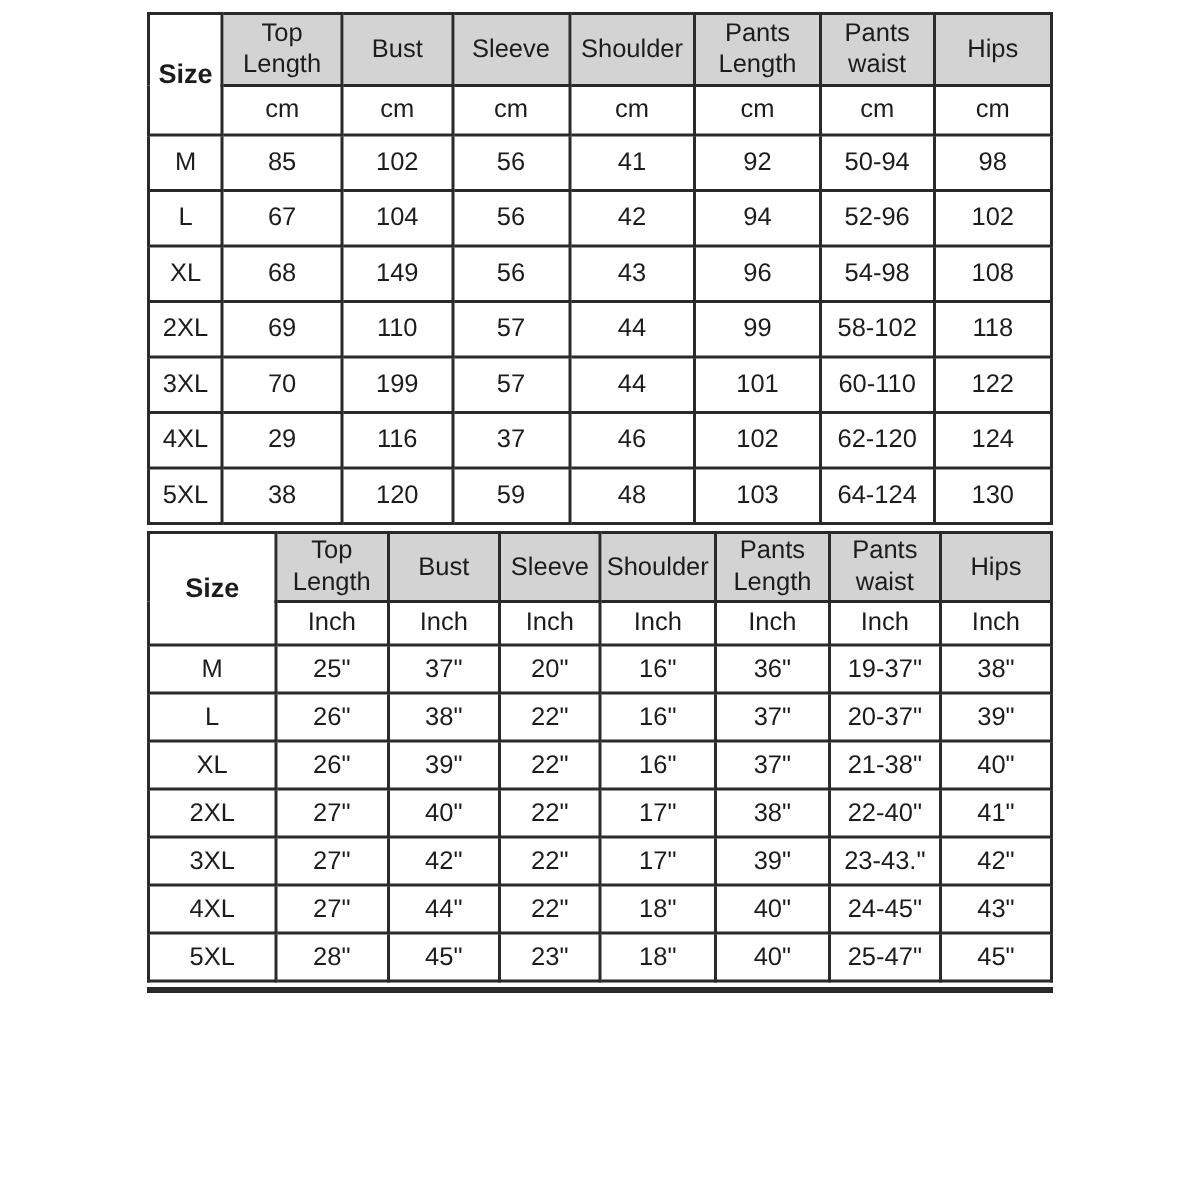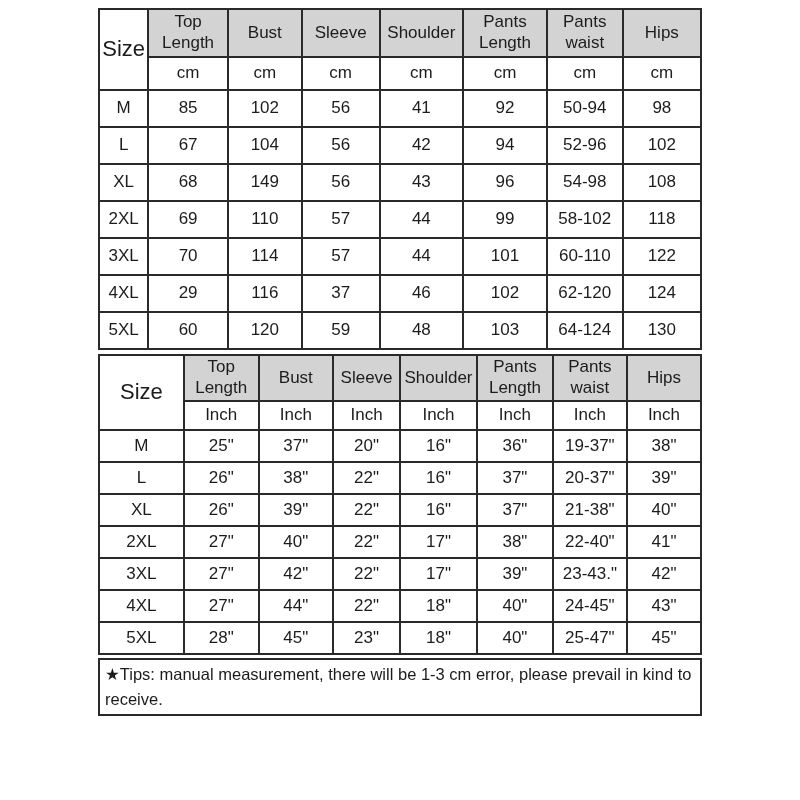--- a/index.html
+++ b/index.html
@@ -15,21 +15,21 @@
   }
   th,td{
     border:2px solid #2a2a2a;
     font-weight:normal;
     padding:0 2px;
     vertical-align:middle;
     font-size:17px;
     line-height:1.22;
     overflow:hidden;
   }
-  th.size-head{background:#ffffff;font-weight:normal;font-size:22px;}
+  th.size-head{background:#ffffff;font-weight:bold;font-size:18px;}
   th.col-head{background:#d3d3d3;}
   th.unit-cell{background:#ffffff;}
   
   .cm th.col-head{height:46px;}
   .cm th.unit-cell{height:31px;margin-left:25px;}
   .cm tbody td{height:35px;}
   
   .inch th.col-head{height:44px;}
   .inch th.unit-cell{height:27px;}
   .inch tbody td{height:30px;}
@@ -122,40 +122,40 @@
           <td class="value-cell">110</td>
           <td class="value-cell">57</td>
           <td class="value-cell">44</td>
           <td class="value-cell">99</td>
           <td class="value-cell">58-102</td>
           <td class="value-cell">118</td>
         </tr>
         <tr>
           <td class="size-cell">3XL</td>
           <td class="value-cell">70</td>
-          <td class="value-cell">114</td>
+          <td class="value-cell">199</td>
           <td class="value-cell">57</td>
           <td class="value-cell">44</td>
           <td class="value-cell">101</td>
           <td class="value-cell">60-110</td>
           <td class="value-cell">122</td>
         </tr>
         <tr>
           <td class="size-cell">4XL</td>
           <td class="value-cell">29</td>
           <td class="value-cell">116</td>
           <td class="value-cell">37</td>
           <td class="value-cell">46</td>
           <td class="value-cell">102</td>
           <td class="value-cell">62-120</td>
           <td class="value-cell">124</td>
         </tr>
         <tr>
           <td class="size-cell">5XL</td>
-          <td class="value-cell">60</td>
+          <td class="value-cell">38</td>
           <td class="value-cell">120</td>
           <td class="value-cell">59</td>
           <td class="value-cell">48</td>
           <td class="value-cell">103</td>
           <td class="value-cell">64-124</td>
           <td class="value-cell">130</td>
         </tr>
       </tbody>
     </table>
 
@@ -261,16 +261,15 @@
           <td class="value-cell">23"</td>
           <td class="value-cell">18"</td>
           <td class="value-cell">40"</td>
           <td class="value-cell">25-47"</td>
           <td class="value-cell">45"</td>
         </tr>
       </tbody>
     </table>
 
   <div class="notes">
-    <div class="note">★Tips: manual measurement, there will be 1-3 cm error, please prevail in kind to receive.</div>
   </div>
 
 </div>
 
 </body></html>

